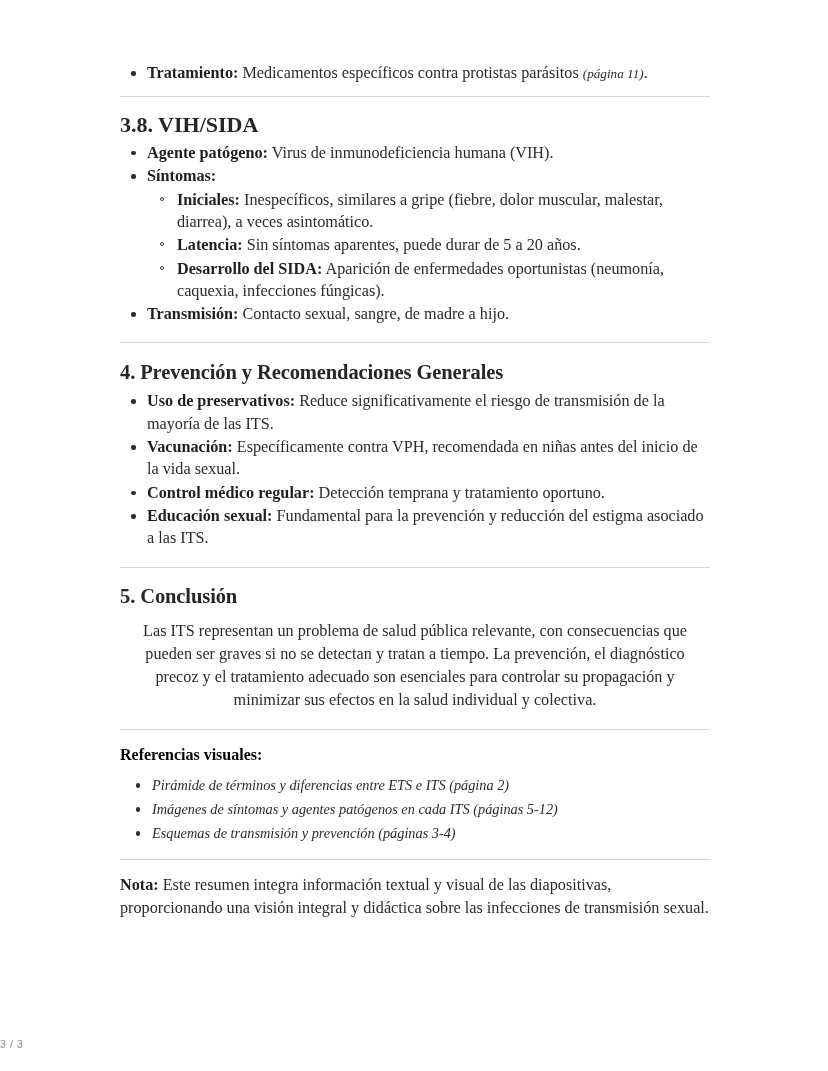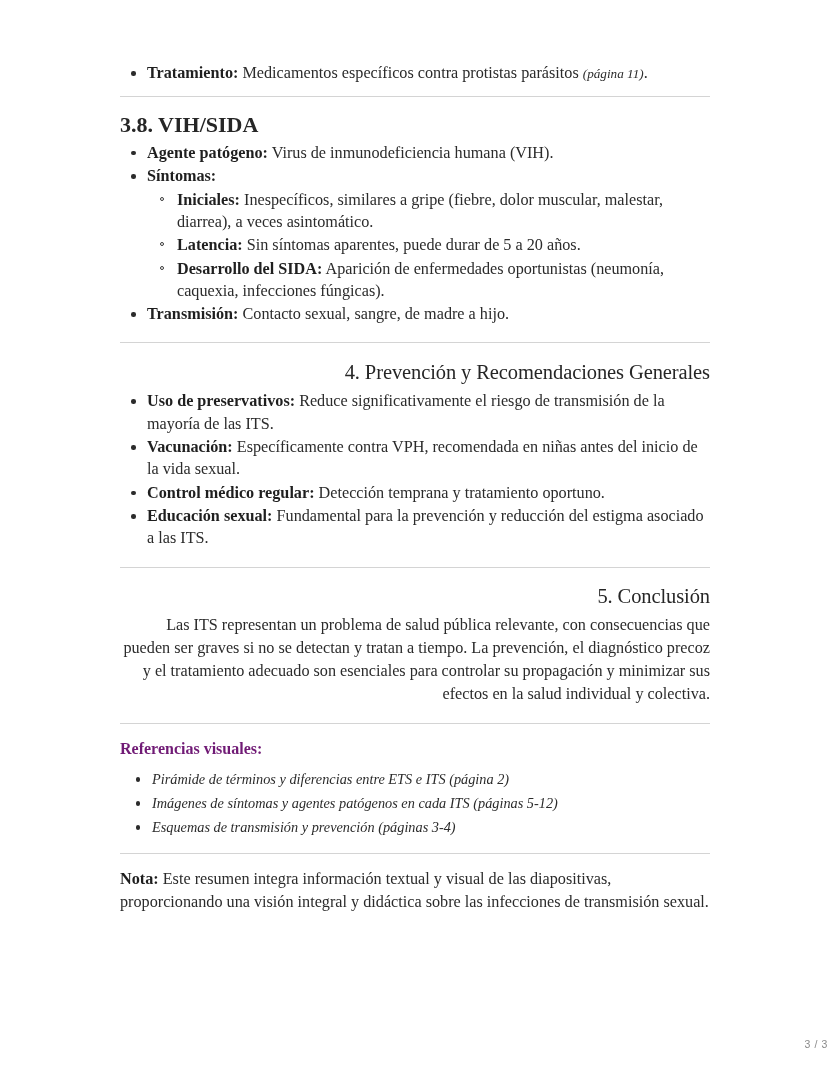--- a/index.html
+++ b/index.html
@@ -41,39 +41,38 @@
   }
   .rule.r1 { margin-top: 12px; margin-bottom: 14px; }
   .rule.r2 { margin-top: 16px; margin-bottom: 17px; }
   .rule.r3 { margin-top: 17px; margin-bottom: 16px; }
   .rule.r4 { margin-top: 17px; margin-bottom: 15px; }
   .rule.r5 { margin-top: 16px; margin-bottom: 14px; }
 
   
   h2.sec-title {
     font-size: 20.5px;
-    font-weight: normal;
+    font-weight: bold;
     margin: 0 0 6px 0;
     letter-spacing: -0.1px;
     color: #262626;
     line-height: 1.2;
-    text-align: right;
   }
   h3.sub-title {
     font-size: 22px;
     font-weight: bold;
     margin: 10px 0 3px 0;
     color: #262626;
     line-height: 1.25;
   }
   h4.ref-title {
     font-size: 16px;
     font-weight: bold;
     margin: 0 0 10px 0;
-    color: #701a75;
+    color: #000000;
     line-height: 1.25;
   }
 
   
   ul.lv1 {
     list-style: none;
     margin: 0;
     padding: 0;
   }
   ul.lv1 > li {
@@ -117,24 +116,24 @@
     border: 1.1px solid #3a3a3a;
     background: transparent;
     box-sizing: border-box;
   }
 
   .lbl { font-weight: bold; color: #1f1f1f; }
   .pg  { font-style: italic; font-size: 13.2px; }
 
   
   p.body {
-    margin: 0;
+    margin: 12px;
     font-size: 16.2px;
     line-height: 1.42;
-    text-align: right;
+    text-align: center;
   }
   p.note {
     margin: 0;
     font-size: 16.2px;
     line-height: 1.42;
   }
 
   
   ul.refs {
     list-style: none;
@@ -160,21 +159,21 @@
     border-radius: 50%;
     background: #2b2b2b;
   }
 
   
   .footer {
     position: absolute;
     left: 0;
     top: 1038px;
     width: 828px;
-    text-align: right;
+    text-align: left;
     font-size: 10.5px;
     color: #8a8a8a;
     font-family: "Liberation Sans", sans-serif;
     letter-spacing: 0.6px;
   }
 </style>
 </head>
 <body>
 
 <div class="page">

